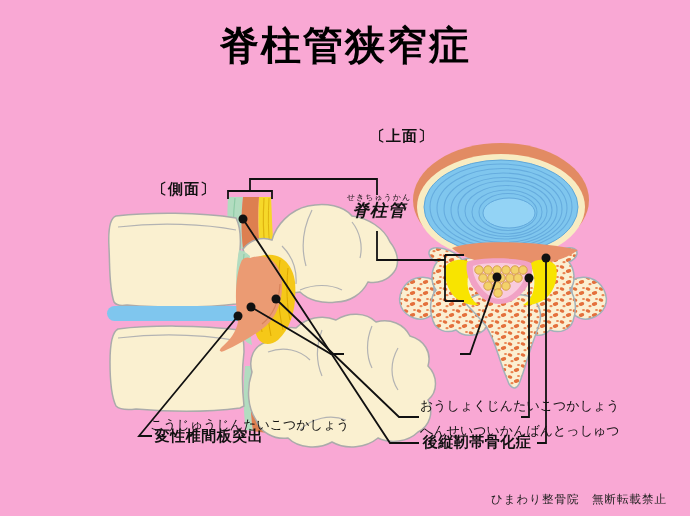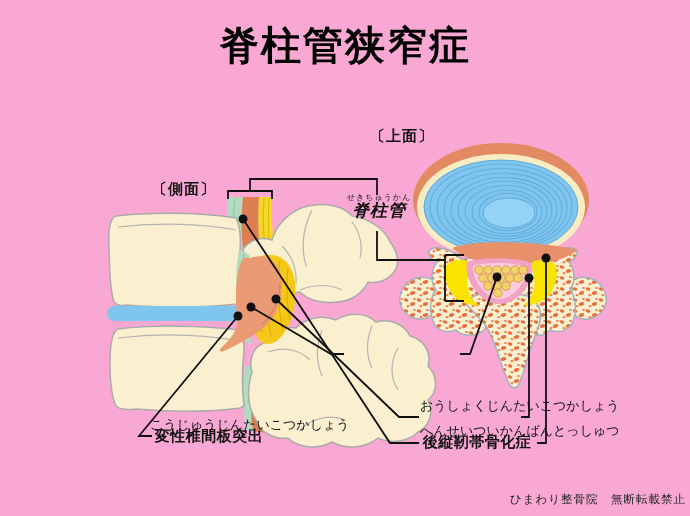--- a/index.html
+++ b/index.html
@@ -17,21 +17,21 @@
   .lbl-sekichukan{left:340px;top:194px;width:78px;}
   .lbl-sekichukan .main{font-size:17px;letter-spacing:1px;font-style:italic;}
   .lbl-sekizui{left:344px;top:337px;width:118px;}
   .lbl-sekizui .furi{font-size:7.5px;letter-spacing:0.5px;}
   .lbl-sekizui .main{font-size:16px;letter-spacing:2px;}
   .lbl-oshoku{left:420px;top:402px;width:114px;}
   .lbl-kojuu{left:420px;top:427px;width:114px;}
   .lbl-hensei{left:150px;top:421px;width:118px;}
   .lbl-oshoku .furi,.lbl-kojuu .furi,.lbl-hensei .furi{font-size:13px;letter-spacing:0px;}
   .lbl-oshoku .main,.lbl-kojuu .main,.lbl-hensei .main{font-size:15px;letter-spacing:0.5px;}
-  .footer{position:absolute;right:4px;top:492px;font-size:11.5px;color:#222;letter-spacing:1px;}
+  .footer{position:absolute;right:23px;top:492px;font-size:11.5px;color:#222;letter-spacing:1px;}
 </style>
 </head>
 <body>
 
 <div class="canvas">
 
   <svg width="690" height="516" viewBox="0 0 690 516">
     <defs>
       <pattern id="spk" width="13" height="11" patternUnits="userSpaceOnUse">
         <rect width="13" height="11" fill="#FBEFD2"></rect>

